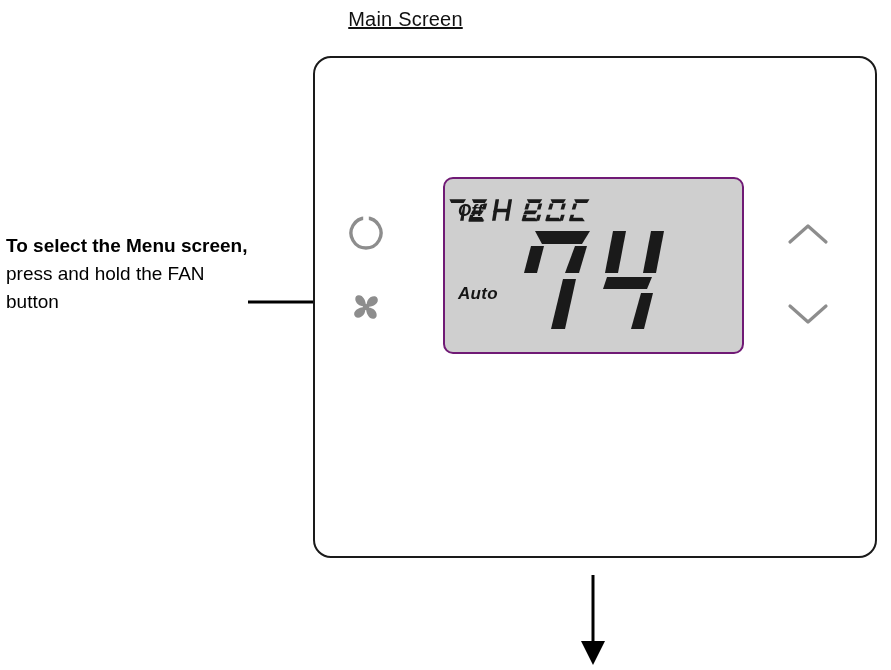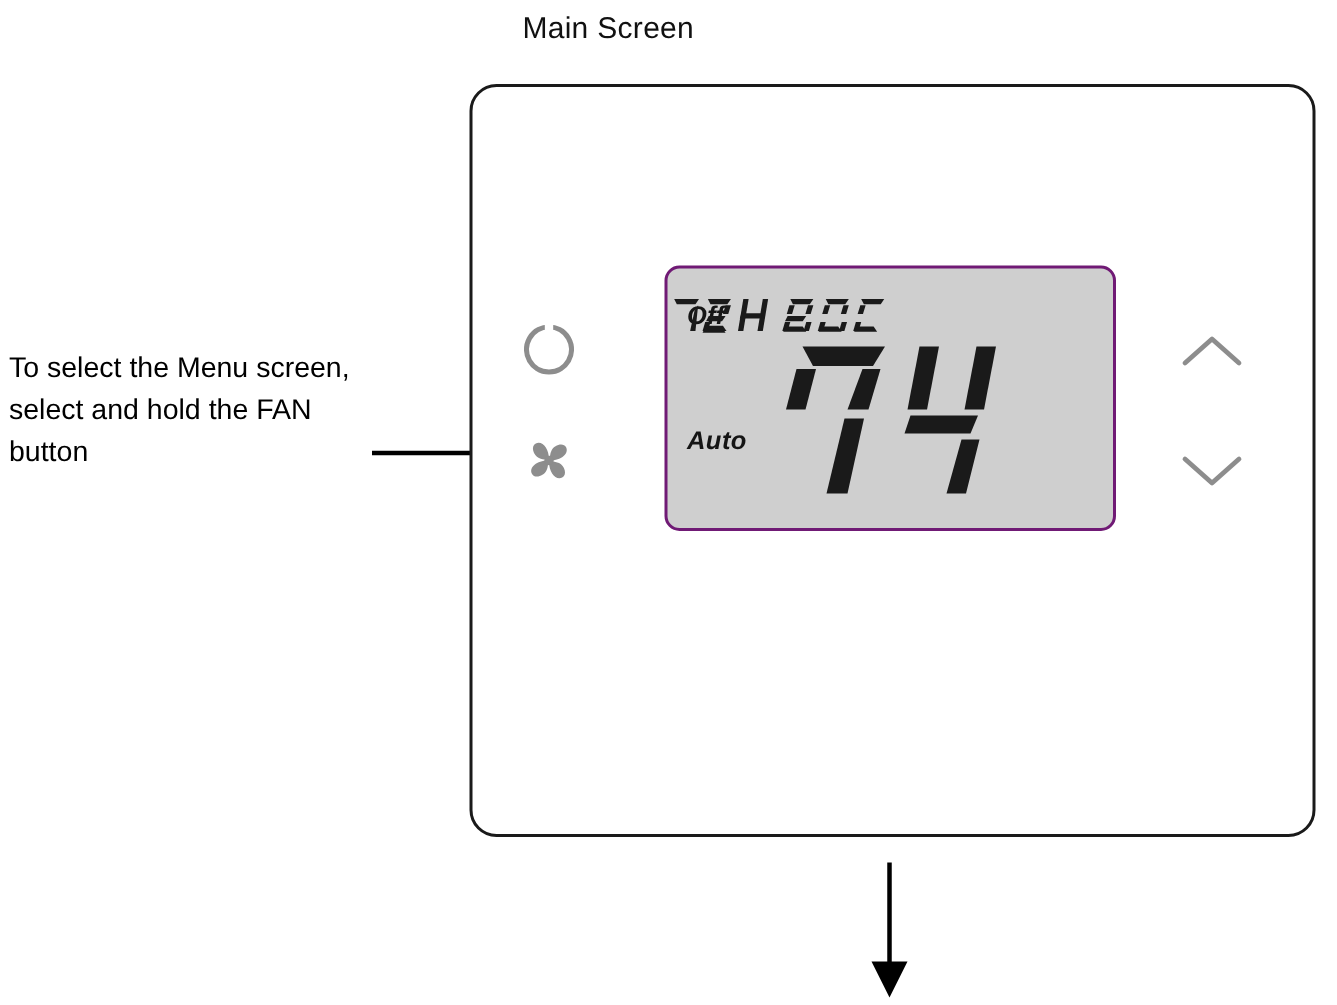--- a/index.html
+++ b/index.html
@@ -21,20 +21,21 @@
   
   #figure-title {
     position: absolute;
     left: 0;
     top: 8px;
     width: 811px;
     text-align: center;
     font-size: 20px;
     color: #111111;
     letter-spacing: 0.2px;
+    text-decoration: underline;
   }
 
   
   #thermostat {
     position: absolute;
     left: 313px;
     top: 56px;
     width: 564px;
     height: 502px;
     border: 2px solid #1a1a1a;
@@ -121,21 +122,21 @@
   
   #callout {
     position: absolute;
     left: 6px;
     top: 232px;
     width: 248px;
     font-size: 19px;
     line-height: 28px;
     color: #000000;
   }
-  #callout .strong { font-weight: normal; }
+  #callout .strong { font-weight: bold; }
 
   
   #arrow-to-fan {
     position: absolute;
     left: 248px;
     top: 288px;
     width: 96px;
     height: 28px;
   }
   #arrow-down-next {
@@ -149,21 +150,21 @@
   svg { display: block; overflow: visible; }
 </style>
 </head>
 <body>
 
 <div id="page">
 
   <div id="figure-title">Main Screen</div>
 
   <div id="callout">
-    <span class="strong">To select the Menu screen,</span><span> select and hold the FAN button</span>
+    <span class="strong">To select the Menu screen,</span><span> press and hold the FAN button</span>
   </div>
 
   <div id="arrow-to-fan">
     <svg width="96" height="28" viewBox="0 0 96 28">
       <line x1="0" y1="14" x2="74" y2="14" stroke="#000000" stroke-width="3"></line>
       <polygon points="70,3 94,14 70,25" fill="#000000"></polygon>
     </svg>
   </div>
 
   <div id="thermostat"></div>

